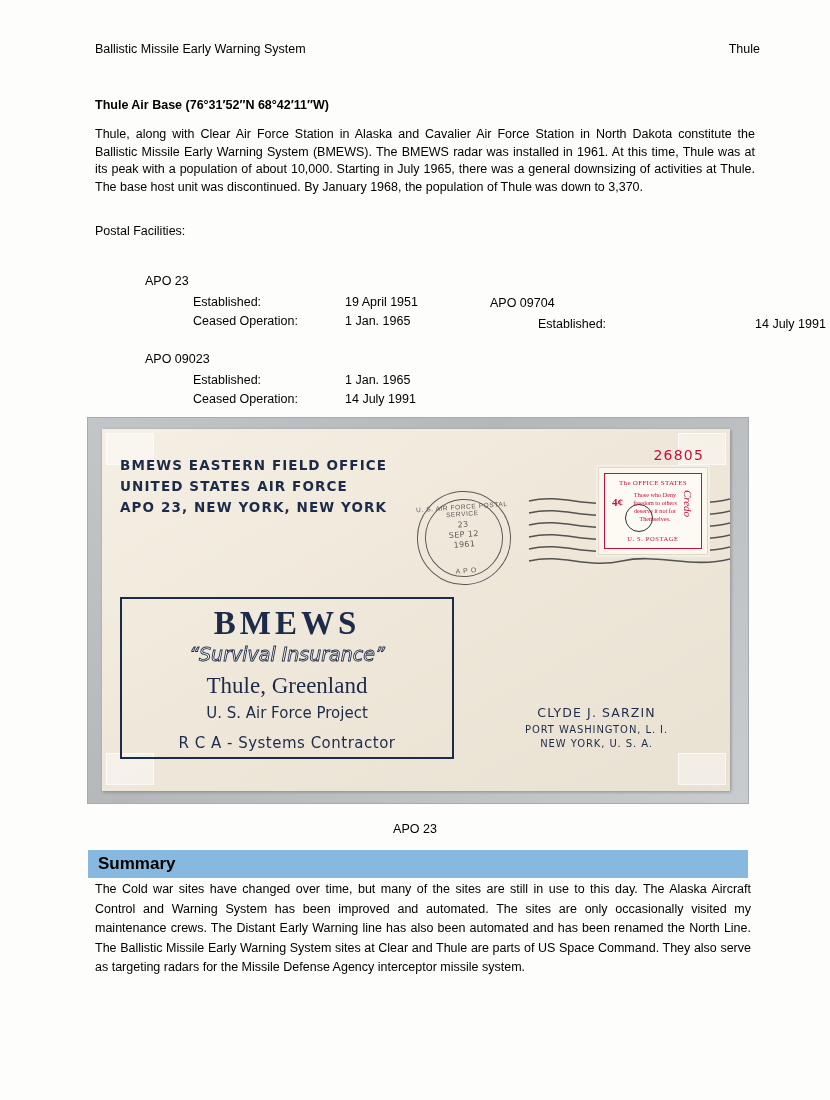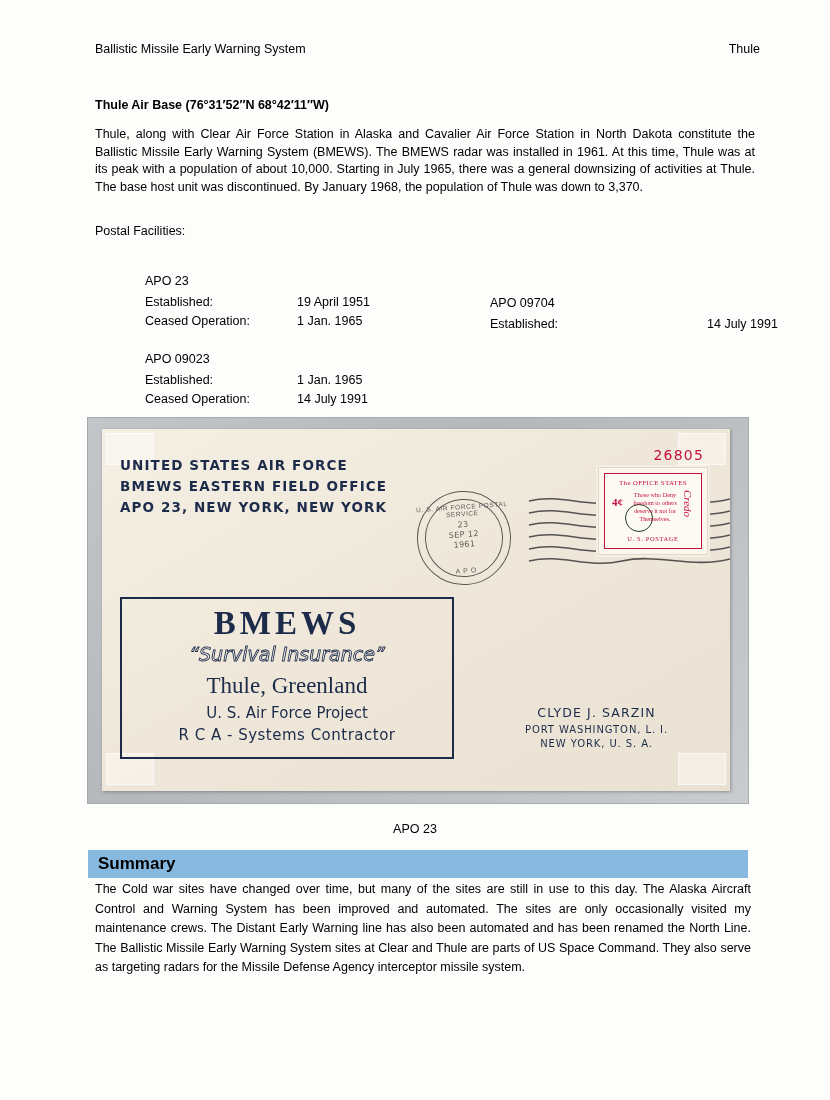--- a/index.html
+++ b/index.html
@@ -72,21 +72,21 @@
     font-size: 12.5px;
     line-height: 19px;
   }
   .fac-left-1  { left: 50px;  top: 0px;  }
   .fac-left-2  { left: 50px;  top: 78px; }
   .fac-right-1 { left: 395px; top: 22px; }
   .fac-name { margin-bottom: 2px; }
   .fac-row {
     display: flex;
   }
-  .fac-key  { width: 152px; }
+  .fac-key  { width: 152px; margin-left: 48px; }
   .fac-val  { white-space: nowrap; }
   .fac-right-1 .fac-key { width: 125px; }
   .fac-right-1 .fac-val { padding-left: 92px; }
 
   
   .cover-wrap {
     position: absolute;
     left: 88px;
     top: 418px;
     width: 660px;
@@ -301,21 +301,21 @@
     margin-top: 8px;
   }
   .cachet .line4 {
     font-family: "DejaVu Sans", sans-serif;
     font-size: 15px;
     margin-top: 5px;
   }
   .cachet .line5 {
     font-family: "DejaVu Sans", sans-serif;
     font-size: 15px;
-    margin-top: 4px;
+    margin-top: 12px;
     letter-spacing: 0.5px;
   }
 
   
   .addressee {
     position: absolute;
     right: 62px;
     bottom: 42px;
     text-align: center;
     color: #1d2b4a;
@@ -414,22 +414,22 @@
 
   <div class="cover-wrap">
     <div class="envelope">
 
       <div class="mount tl"></div>
       <div class="mount bl"></div>
       <div class="mount tr"></div>
       <div class="mount br"></div>
 
       <div class="corner-card">
+        <div>BMEWS EASTERN FIELD OFFICE</div>
         <div>UNITED STATES AIR FORCE</div>
-        <div>BMEWS EASTERN FIELD OFFICE</div>
         <div>APO 23, NEW YORK, NEW YORK</div>
       </div>
 
       <div class="cds">
         <div class="ring"></div>
         <div class="top-arc">U. S. AIR FORCE POSTAL SERVICE</div>
         <div class="lines">
           <div>23</div>
           <div>SEP 12</div>
           <div>1961</div>

